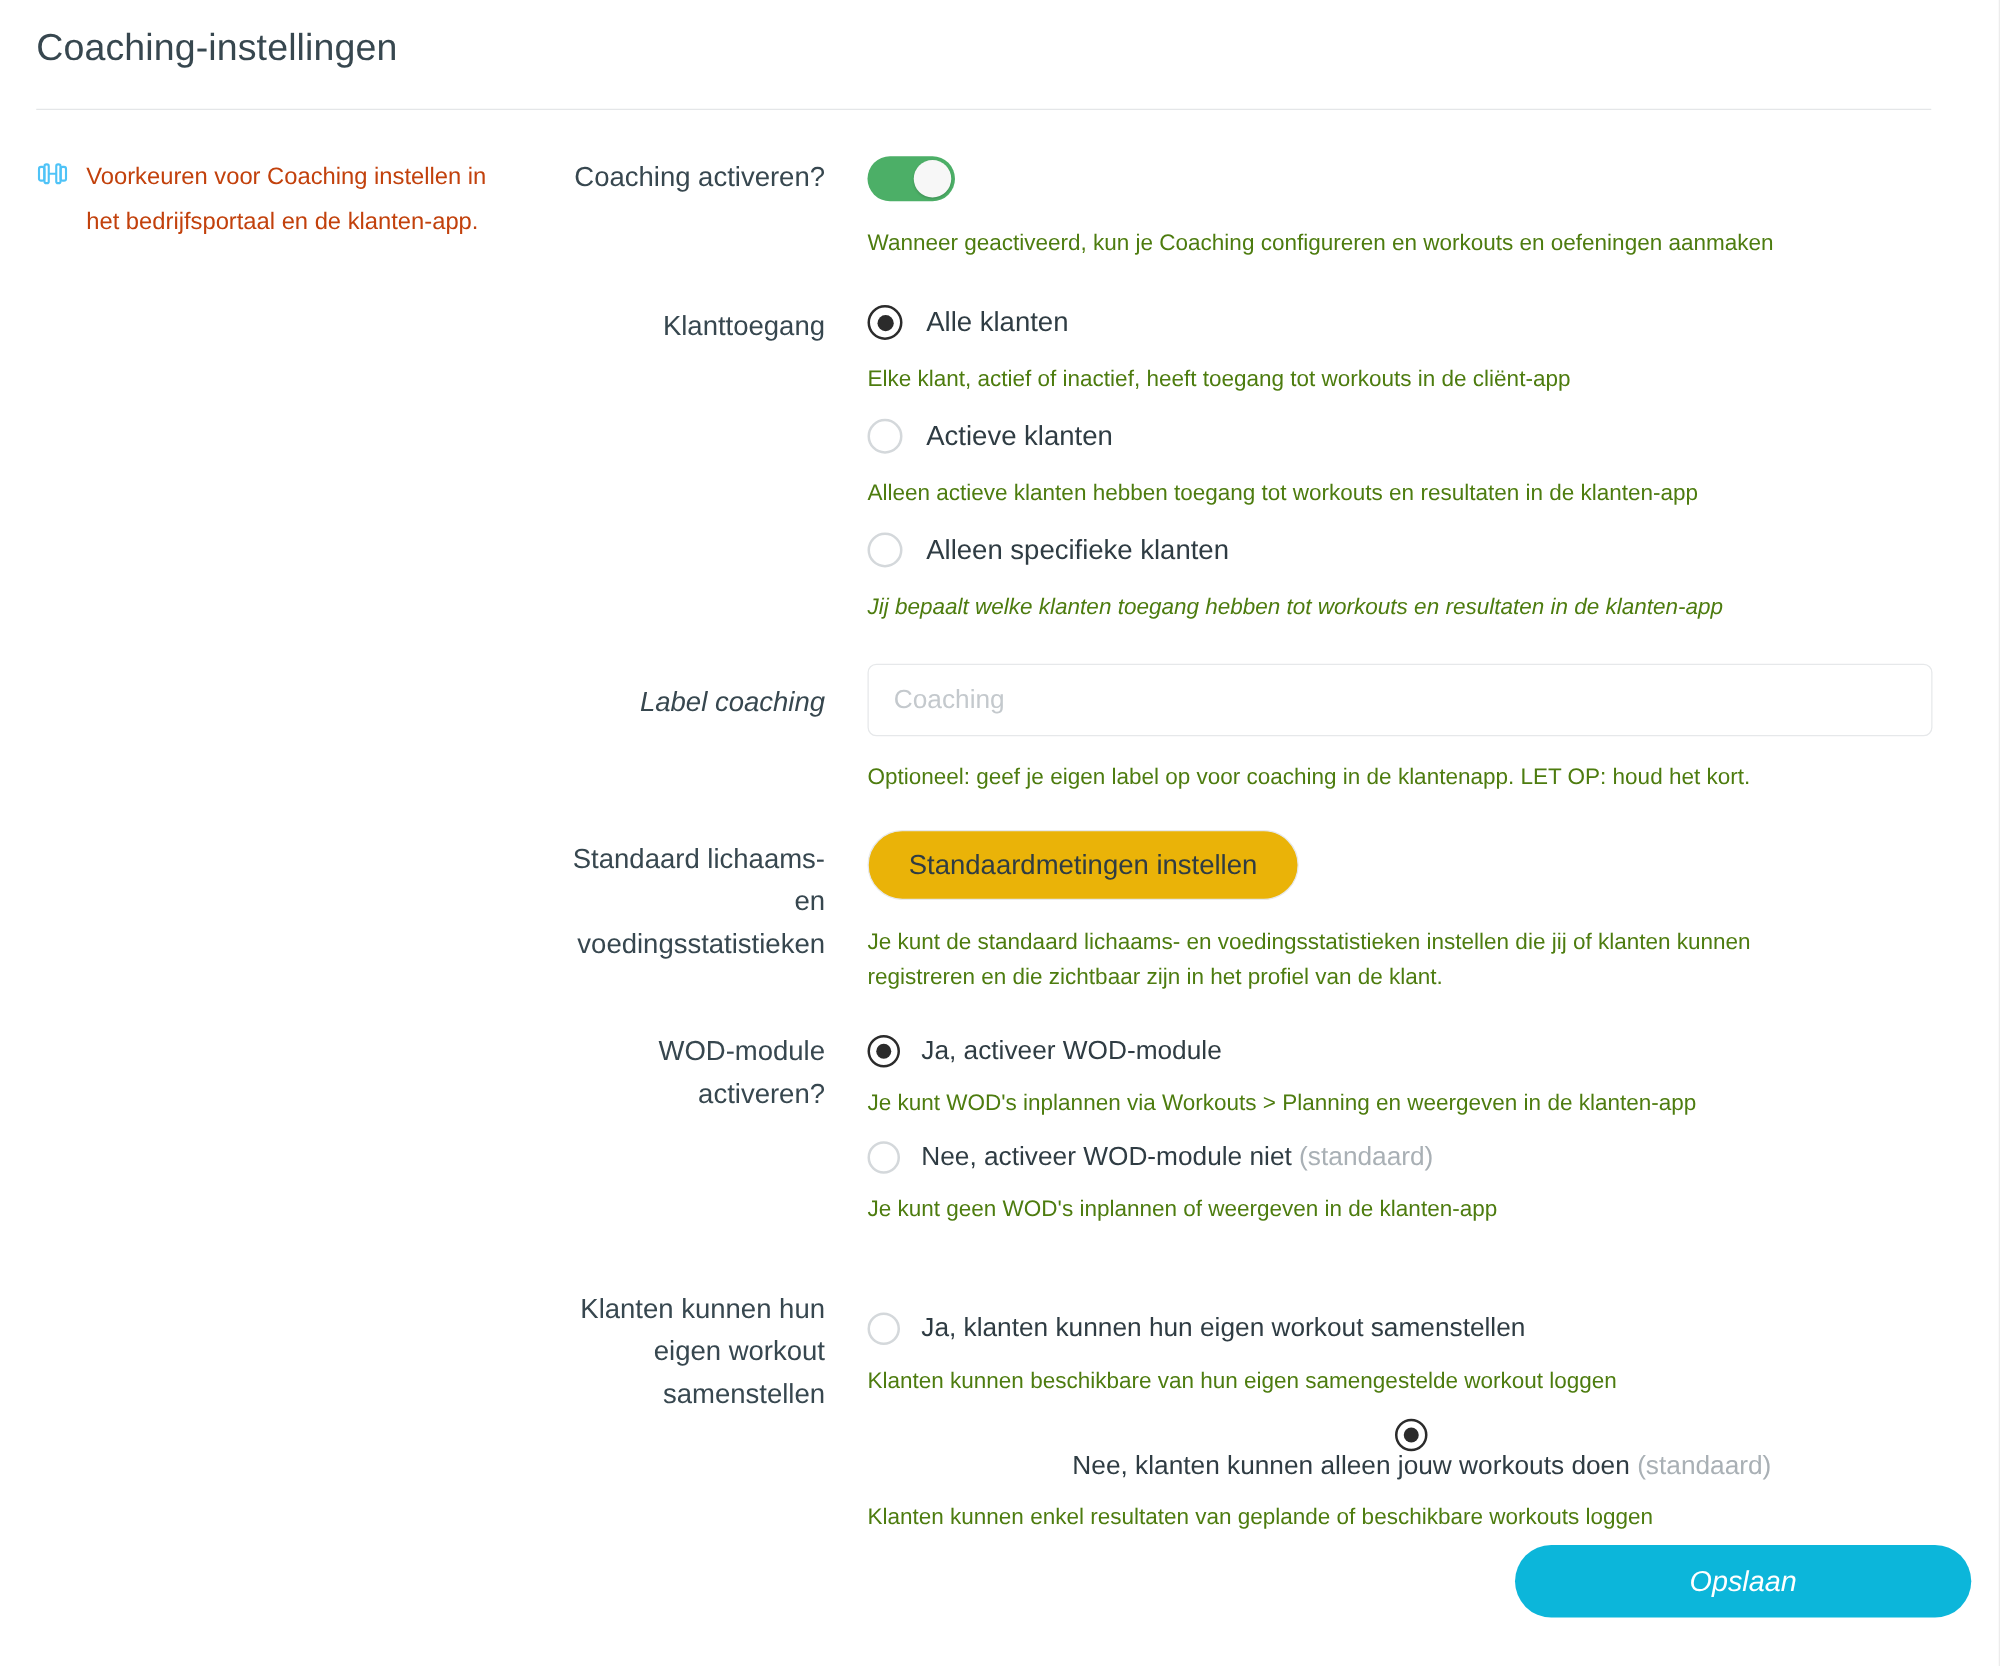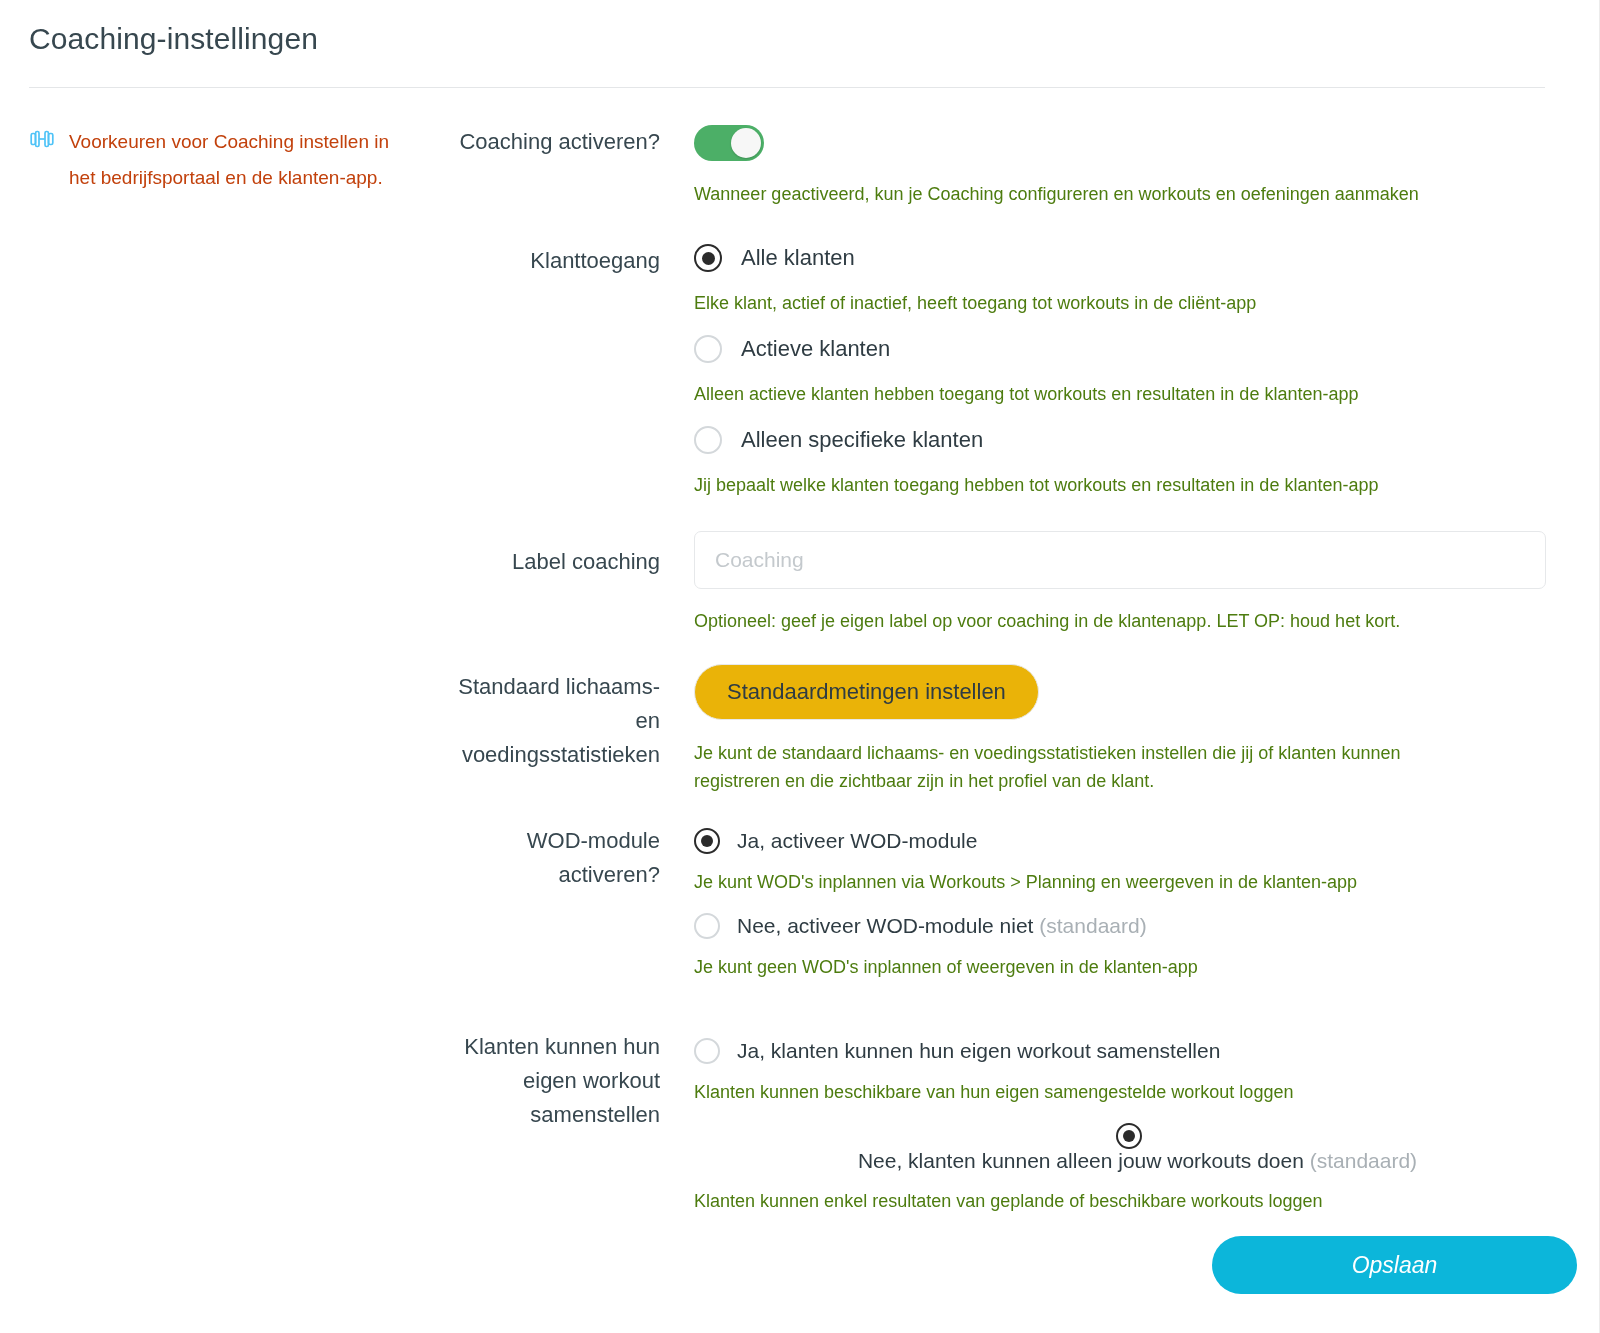--- a/index.html
+++ b/index.html
@@ -231,27 +231,27 @@
         <div class="radio-line" style="margin-top:18px;">
           <span class="radio"></span>
           <span class="radio-label">Actieve klanten</span>
         </div>
         <div class="hint" style="margin-top:17px;">Alleen actieve klanten hebben toegang tot workouts en resultaten in de klanten-app</div>
 
         <div class="radio-line" style="margin-top:18px;">
           <span class="radio"></span>
           <span class="radio-label">Alleen specifieke klanten</span>
         </div>
-        <div class="hint" style="margin-top:17px;">Jij bepaalt welke klanten toegang hebben tot workouts en resultaten in de klanten-app</div>
+        <div class="hint" style="margin-top:17px;font-style:italic;">Jij bepaalt welke klanten toegang hebben tot workouts en resultaten in de klanten-app</div>
 
       </div>
     </div>
 
     <div class="frow" style="left:434px; top:531px;">
-      <div class="flabel" style="padding-top:14px;">Label coaching</div>
+      <div class="flabel" style="padding-top:14px;font-style:italic;">Label coaching</div>
       <div class="fcontrol">
         <input class="text-input" type="text" placeholder="Coaching" style="">
         <div class="hint" style="margin-top:18px;">Optioneel: geef je eigen label op voor coaching in de klantenapp. LET OP: houd het kort.</div>
       </div>
     </div>
 
     <div class="frow" style="left:434px; top:664px;">
       <div class="flabel" style="padding-top:6px;">
         <div>Standaard lichaams-</div>
         <div>en voedingsstatistieken</div>
@@ -286,21 +286,21 @@
     </div>
 
     <div class="frow" style="left:434px; top:1030px;">
       <div class="flabel">
         <div>Klanten kunnen hun</div>
         <div>eigen workout</div>
         <div>samenstellen</div>
       </div>
       <div class="fcontrol">
 
-        <div class="radio-line" style="margin-top:8px;">
+        <div class="radio-line" style="margin-top:20px;">
           <span class="radio sm"></span>
           <span class="radio-label sm">Ja, klanten kunnen hun eigen workout samenstellen</span>
         </div>
         <div class="hint" style="margin-top:14px;">Klanten kunnen beschikbare van hun eigen samengestelde workout loggen</div>
 
         <div class="radio-line" style="margin-top:17px;flex-direction:column;">
           <span class="radio sm checked"></span>
           <span class="radio-label sm"><span>Nee, klanten kunnen alleen jouw workouts doen</span> <span class="muted">(standaard)</span></span>
         </div>
         <div class="hint" style="margin-top:14px;">Klanten kunnen enkel resultaten van geplande of beschikbare workouts loggen</div>

